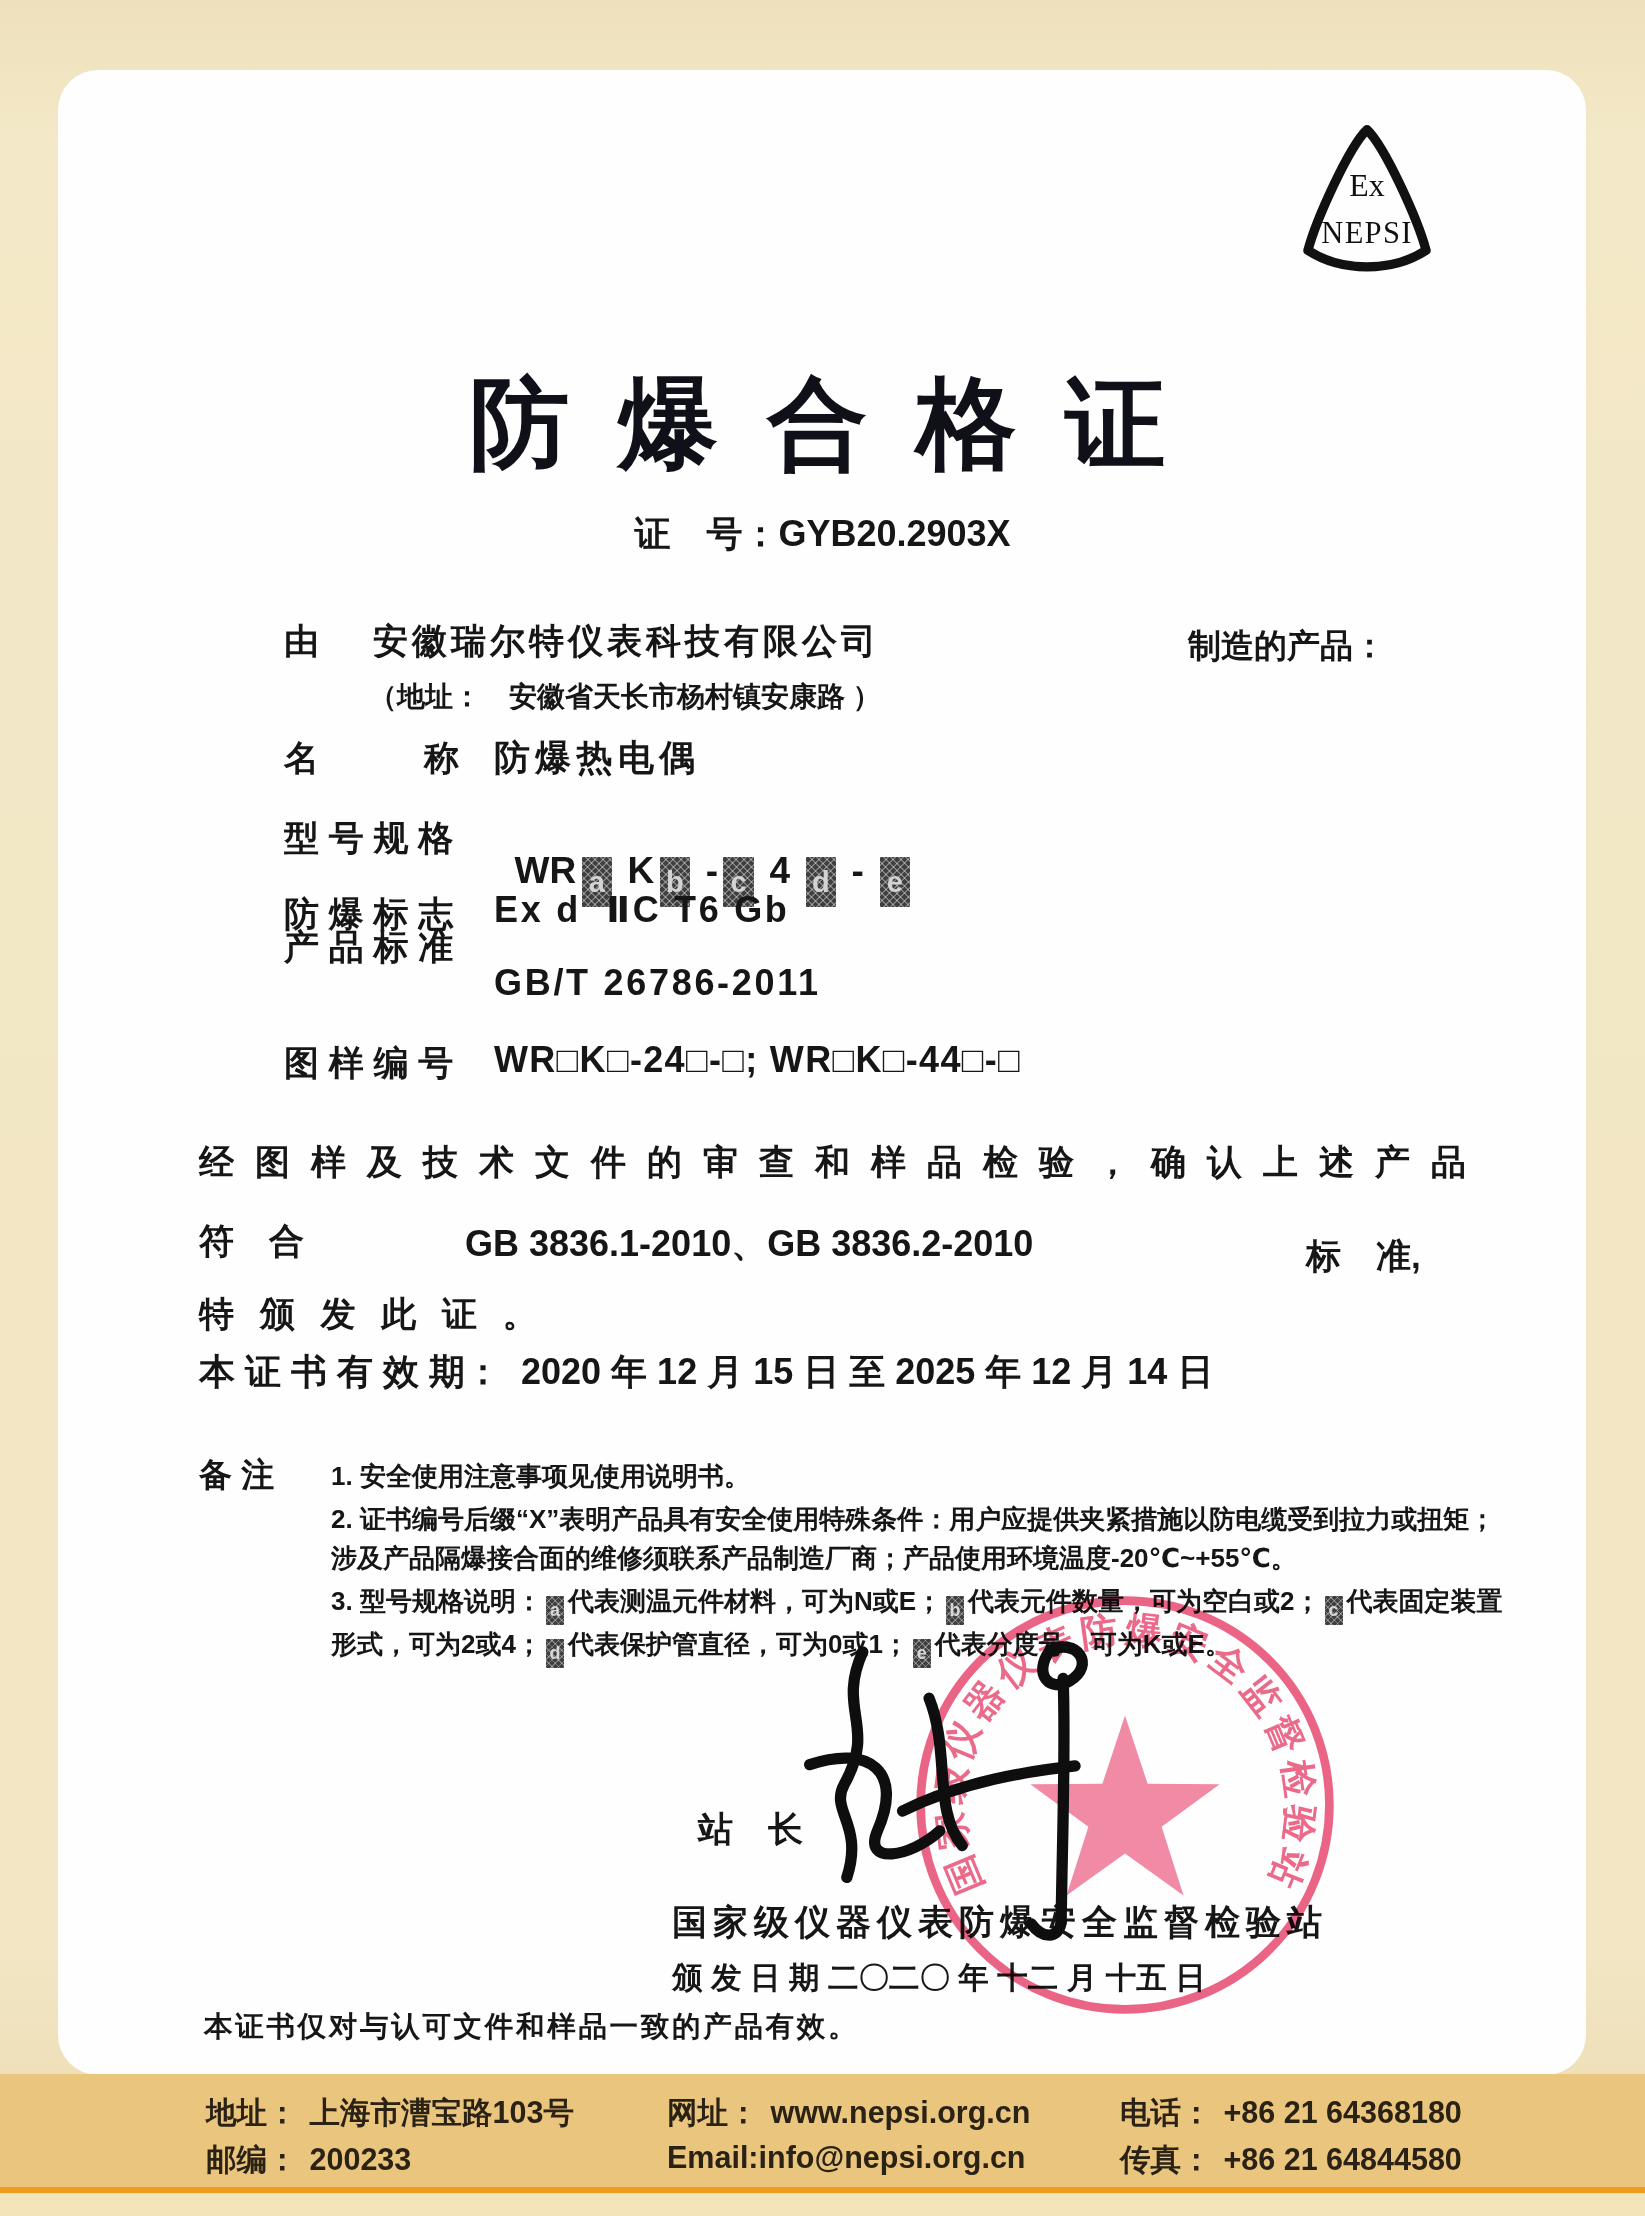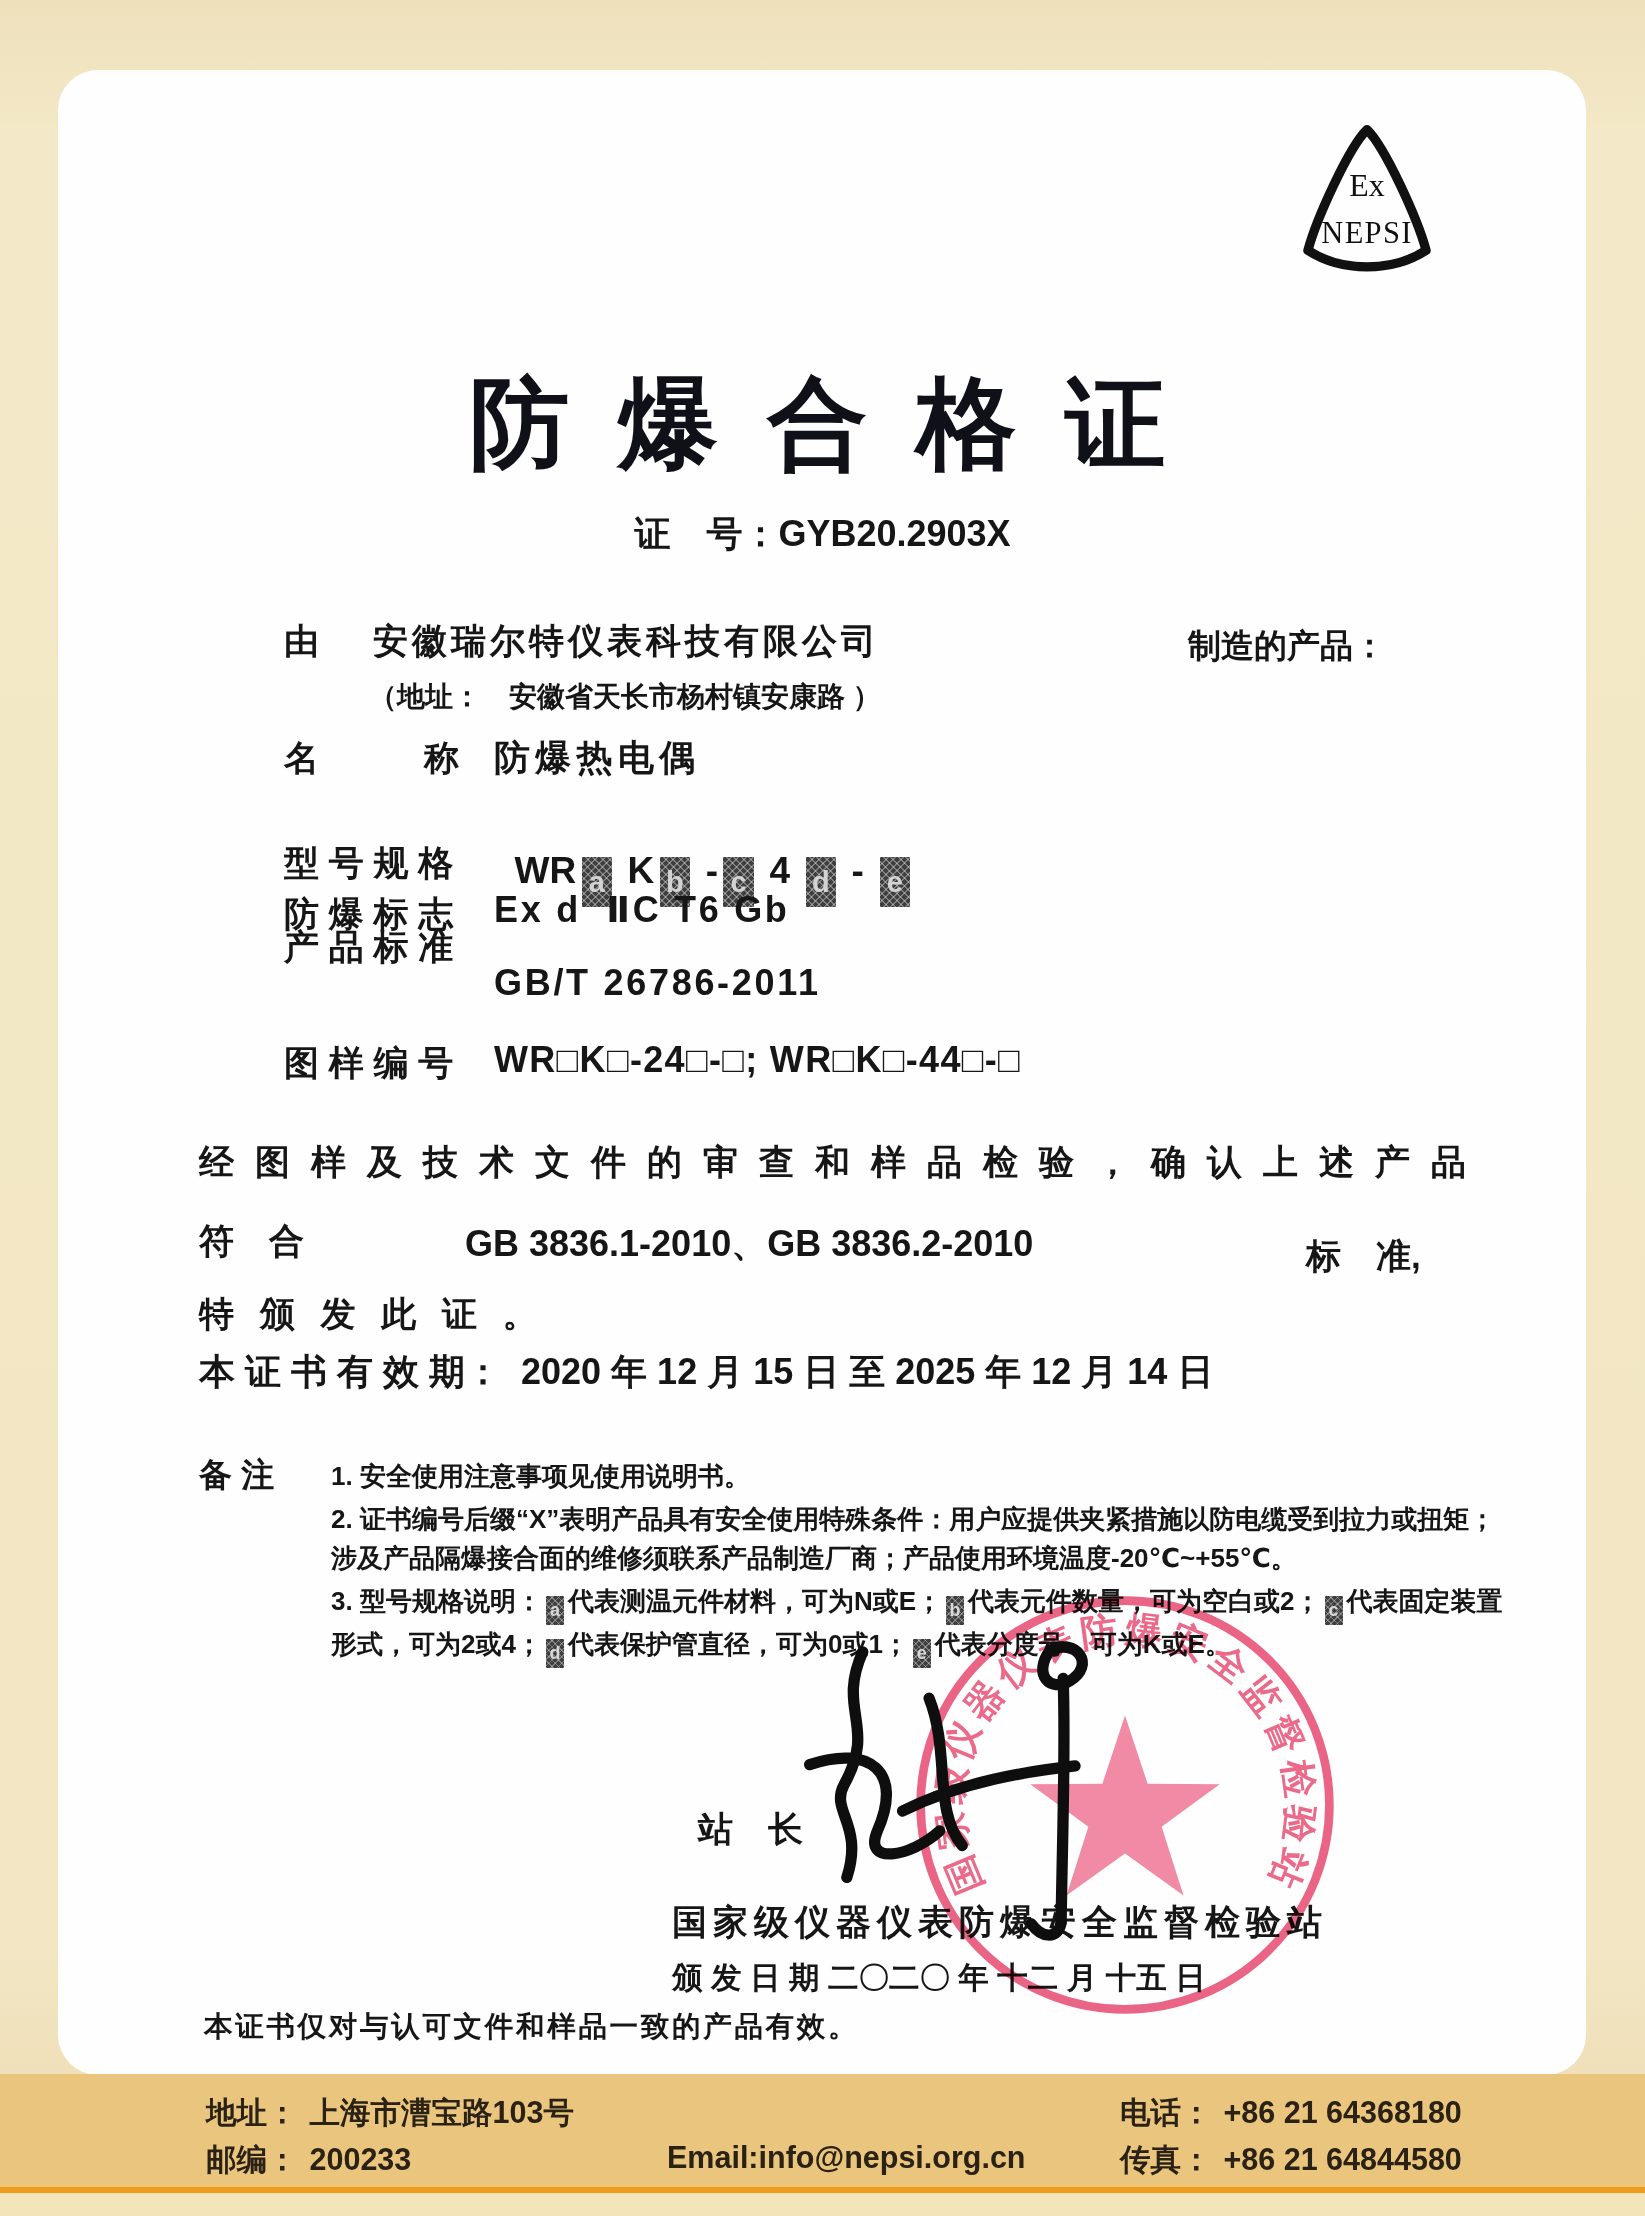--- a/index.html
+++ b/index.html
@@ -67,21 +67,21 @@
 <div class="abs certno">证　号：GYB20.2903X</div>
 
 <div class="abs b52" style="left:284px;top:618px;">由</div>
 <div class="abs b52" style="left:373px;top:618px;letter-spacing:4px;">安徽瑞尔特仪表科技有限公司</div>
 <div class="abs" style="left:1188px;top:624px;font-size:33px;font-weight:bold;">制造的产品：</div>
 <div class="abs addr" style="left:369px;top:678px;">（地址：　安徽省天长市杨村镇安康路 ）</div>
 
 <div class="abs rowlabel" style="left:284px;top:735px;">名　　　称</div>
 <div class="abs rowvalue" style="left:494px;top:734px;letter-spacing:5.3px;">防爆热电偶</div>
 
-<div class="abs rowlabel" style="left:284px;top:815px;margin-top:25px;">型 号 规 格</div>
+<div class="abs rowlabel" style="left:284px;top:815px;">型 号 规 格</div>
 <div class="abs" style="left:494px;top:808px;font-size:37px;font-weight:bold;white-space:pre;">
   <span>WR</span><span class="hatch">a</span><span> K</span><span class="hatch">b</span><span> -</span><span class="hatch">c</span><span> 4 </span><span class="hatch">d</span><span> - </span><span class="hatch">e</span>
 </div>
 
 <div class="abs rowlabel" style="left:284px;top:891px;">防 爆 标 志</div>
 <div class="abs rowvalue" style="left:494px;top:889px;">Ex d  ⅡC T6 Gb</div>
 
 <div class="abs rowlabel" style="left:284px;top:924px;">产 品 标 准</div>
 <div class="abs rowvalue" style="left:494px;top:962px;">GB/T 26786-2011</div>
 
@@ -131,19 +131,20 @@
       <path d="M449,468 C445,494 420,492 404,470"></path>
     </g>
   </svg>
 </div>
 
 <div class="abs" style="left:204px;top:2008px;font-size:28.5px;font-weight:bold;letter-spacing:2.7px;">本证书仅对与认可文件和样品一致的产品有效。</div>
 
 <div class="footer-band">
   <div class="footer-row" style="left:206px;top:18.6px;"><span class="footer-label">地址：</span><span>上海市漕宝路103号</span></div>
   <div class="footer-row" style="left:206px;top:66px;"><span class="footer-label">邮编：</span><span>200233</span></div>
+  <div class="footer-row" style="left:667px;top:18.6px;"><span class="footer-label">网址：</span><span>www.nepsi.org.cn</span></div>
   <div class="footer-row" style="left:667px;top:66px;"><span>Email:info@nepsi.org.cn</span></div>
   <div class="footer-row" style="left:1120px;top:18.6px;"><span class="footer-label">电话：</span><span>+86 21 64368180</span></div>
   <div class="footer-row" style="left:1120px;top:66px;"><span class="footer-label">传真：</span><span>+86 21 64844580</span></div>
 </div>
 <div class="orange-line"></div>
 <div class="bottom-strip"></div>
 
 
 </body></html>

